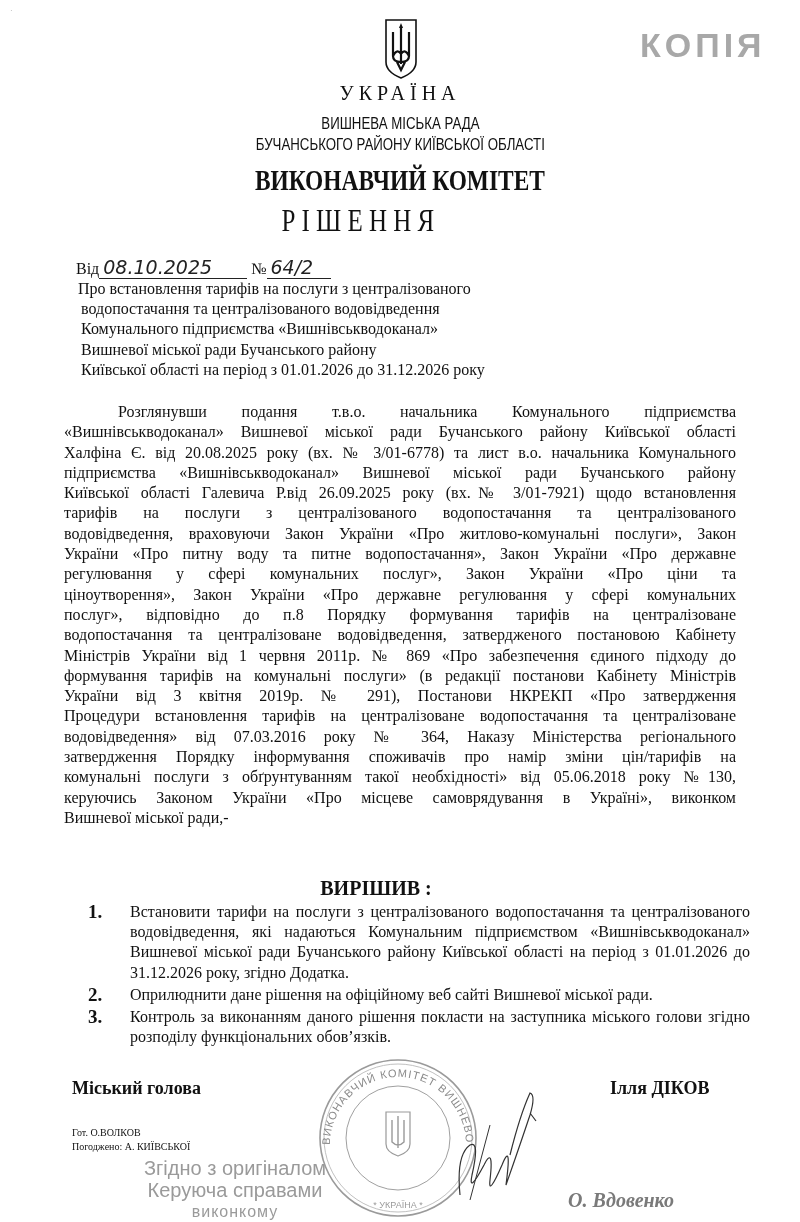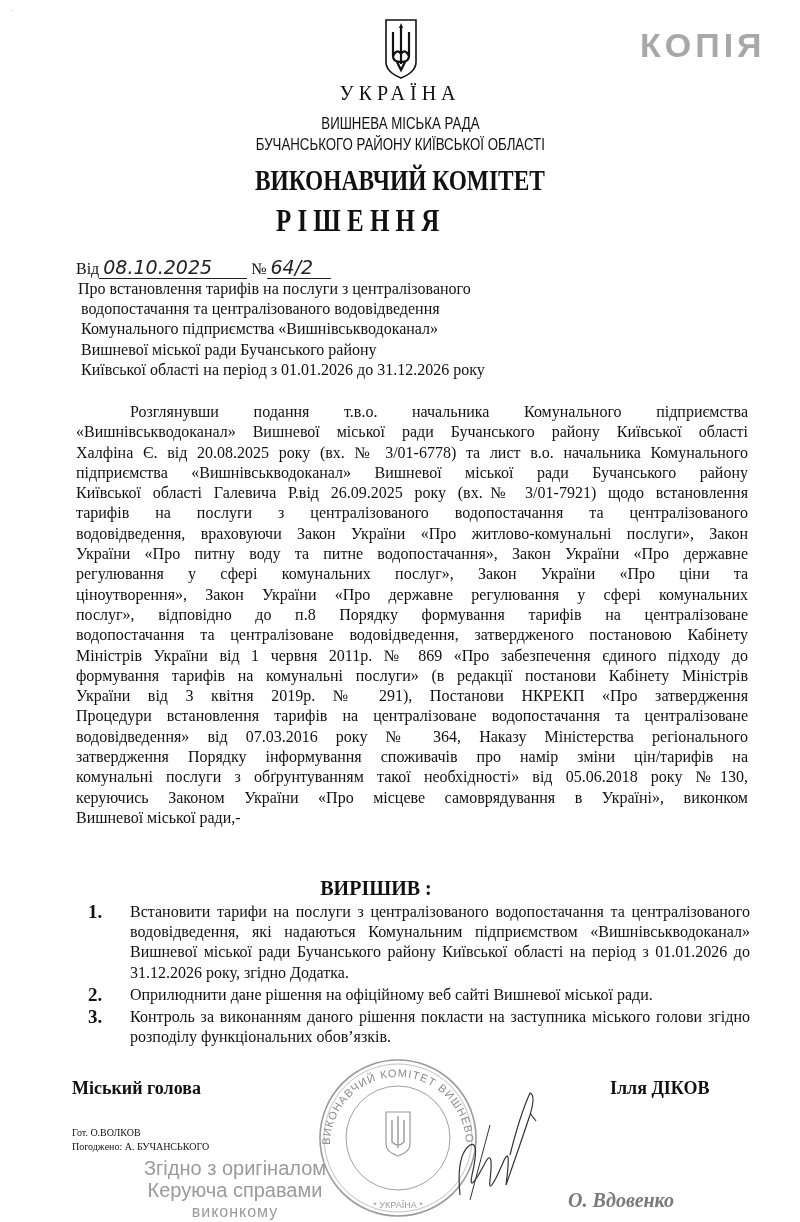--- a/index.html
+++ b/index.html
@@ -8,29 +8,29 @@
   .sans { font-family: "Liberation Sans", "DejaVu Sans", sans-serif; }
   .abs { position: absolute; }
 
   #coat-of-arms { left: 384px; top: 18px; width: 34px; height: 62px; }
   #copy-stamp { left: 640px; top: 26px; font-size: 34px; font-weight: bold; color: #a8a8a8; letter-spacing: 4px; }
   #country { left: 0; width: 800px; top: 82px; text-align: center; font-size: 20px; letter-spacing: 5px; }
   .cond { display: inline-block; transform: scaleX(0.78); transform-origin: center; }
   #council1 { left: 0; width: 800px; top: 114px; text-align: center; font-size: 17px; }
   #council2 { left: 0; width: 800px; top: 135px; text-align: center; font-size: 17px; }
   #committee { left: 0; width: 800px; top: 163px; text-align: center; font-size: 30px; font-weight: bold; }
-  #decision-title { left: 0; width: 721px; top: 202px; text-align: center; font-size: 32px; font-weight: bold; letter-spacing: 8px; }
+  #decision-title { left: 0; width: 721px; top: 202px; text-align: center; font-size: 32px; font-weight: normal; letter-spacing: 8px; }
 
   #date-line { left: 76px; top: 256px; font-size: 16px; }
   .hand { font-family: "DejaVu Sans", sans-serif; font-style: italic; font-size: 19px; color: #222; }
   .u { display: inline-block; border-bottom: 1px solid #222; padding: 0 4px; }
   #subject { left: 78px; top: 279px; font-size: 16px; line-height: 20.2px; }
   #subject div { white-space: nowrap; }
 
-  #preamble { left: 76px; top: 402px; width: 672px; font-size: 16px; line-height: 20.3px; }
+  #preamble { left: 64px; top: 402px; width: 672px; font-size: 16px; line-height: 20.3px; }
   .jline { text-align: justify; text-align-last: justify; white-space: nowrap; height: 20.3px; overflow: visible; }
   .jline.last { text-align-last: left; }
   .jline.indent { padding-left: 54px; }
 
   #resolved { left: 0; width: 752px; top: 877px; text-align: center; font-size: 20px; font-weight: bold; }
   #items { left: 88px; top: 902px; width: 662px; font-size: 16px; line-height: 20.2px; }
   .item { display: flex; }
   .num { width: 42px; flex: none; font-weight: bold; font-size: 19px; }
   .itxt { flex: 1; }
 
@@ -133,20 +133,20 @@
 </svg>
 
 <svg class="abs" id="signature" viewBox="0 0 90 120">
   <path d="M10 110 Q6 70 20 60 Q30 55 22 90 Q18 110 34 80 Q44 60 40 95 Q38 112 52 80 Q62 55 56 100 Q70 60 80 30 Q86 10 80 8 Q70 30 60 70 M80 28 L86 36" fill="none" stroke="#333" stroke-width="1.2"></path>
   <path d="M40 40 L20 115" fill="none" stroke="#333" stroke-width="1"></path>
 </svg>
 
 <div class="abs serif" id="mayor-title">Міський голова</div>
 <div class="abs serif" id="mayor-name">Ілля ДІКОВ</div>
 <div class="abs serif" id="prepared">Гот. О.ВОЛКОВ</div>
-<div class="abs serif" id="agreed">Погоджено: А. БУЧАНСЬКОГО</div>
+<div class="abs serif" id="agreed">Погоджено: А. КИЇВСЬКОЇ</div>
 
 <div class="abs sans" id="certify">
   <div>Згідно з оригіналом</div>
   <div>Керуюча справами</div>
   <div style="font-size:16px;letter-spacing:1px">виконкому</div>
 </div>
 <div class="abs serif" id="certifier-name">О.  Вдовенко</div>
 
 </body></html>

